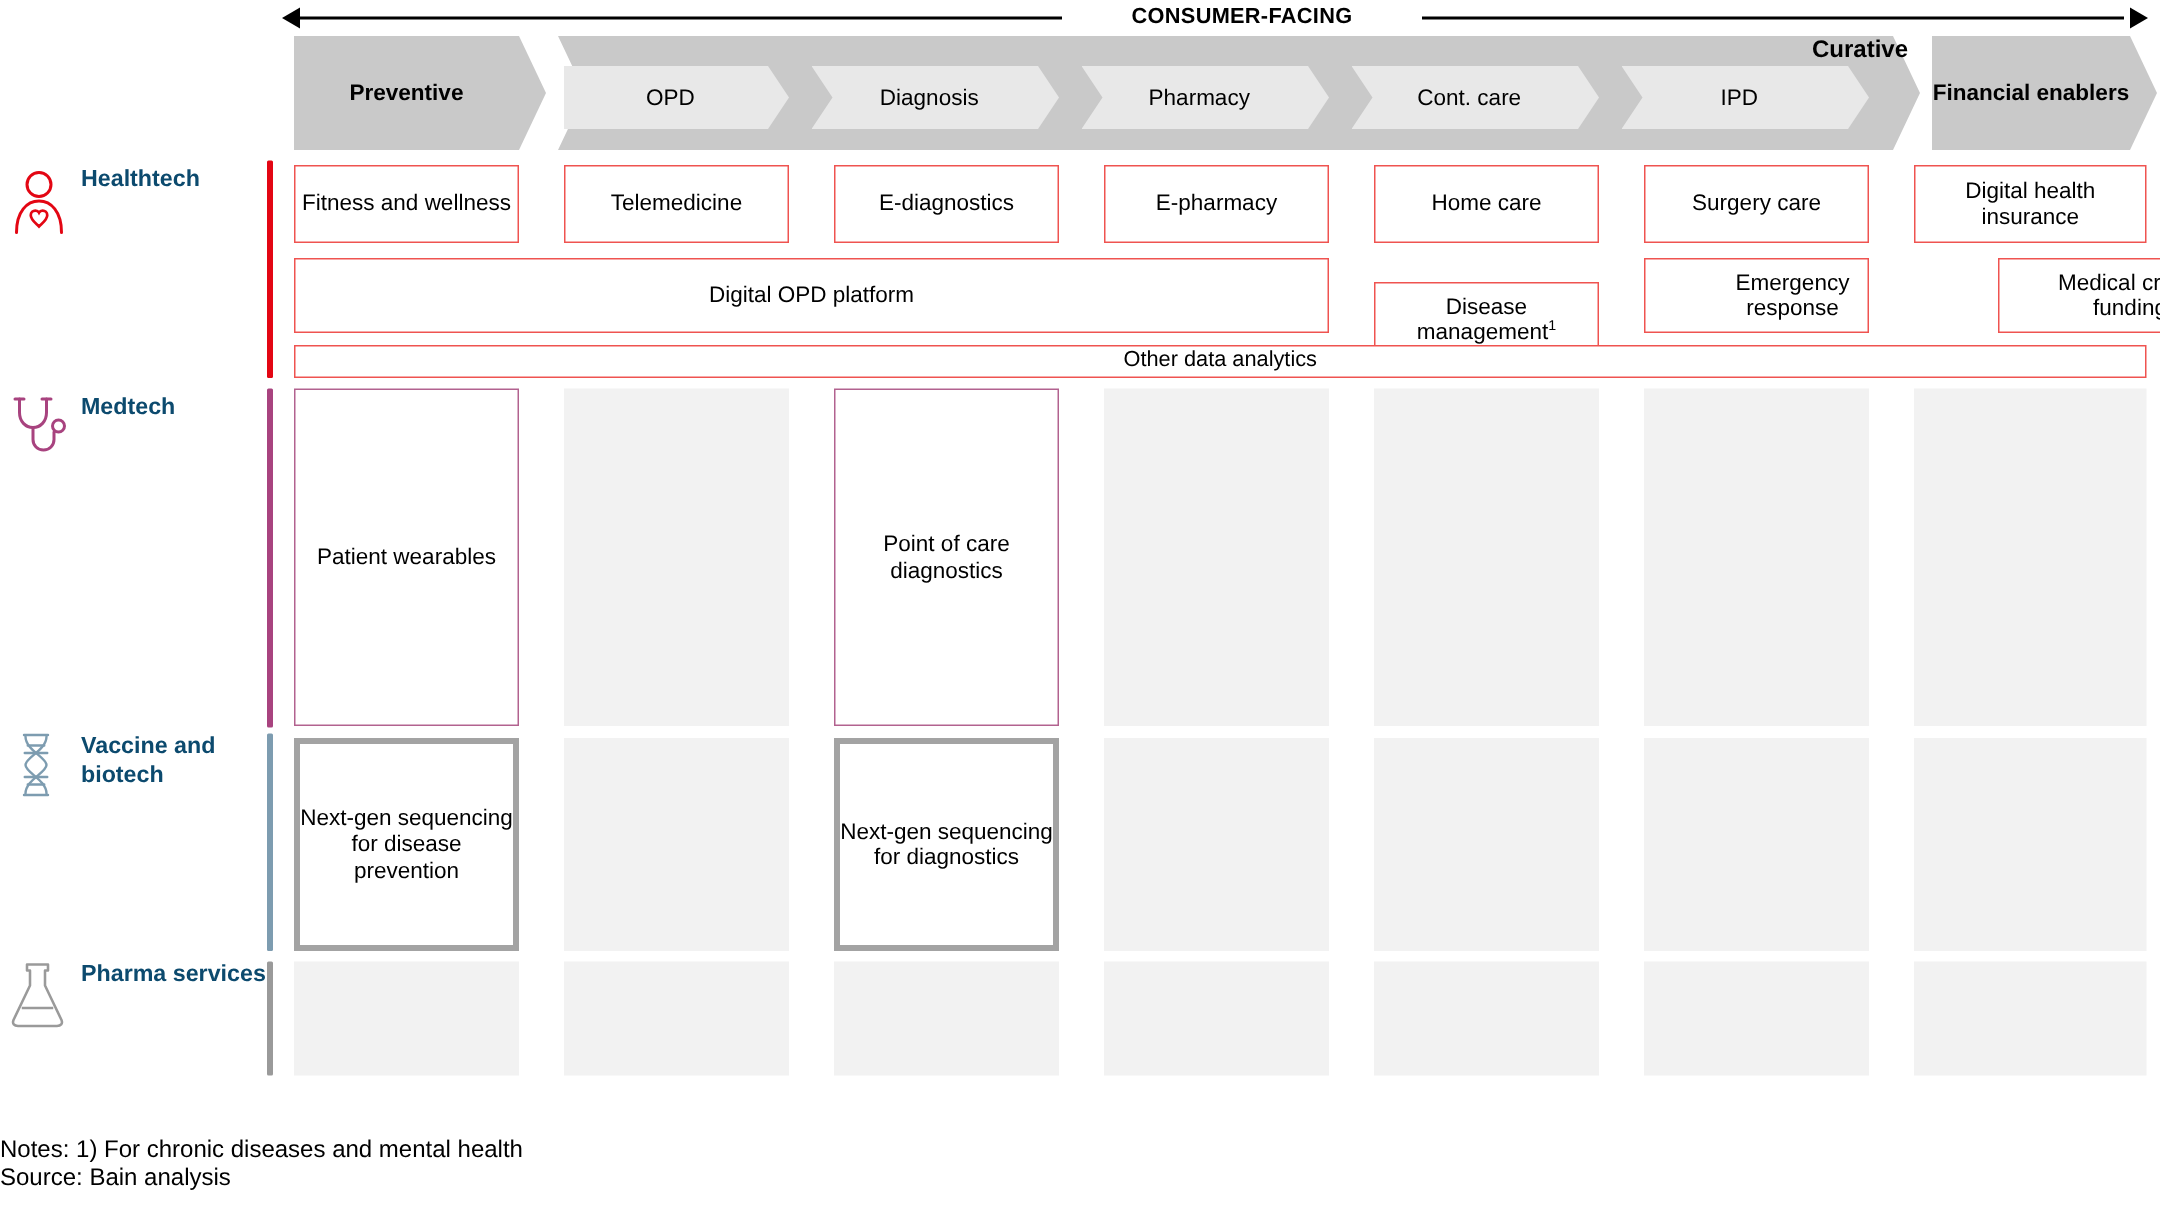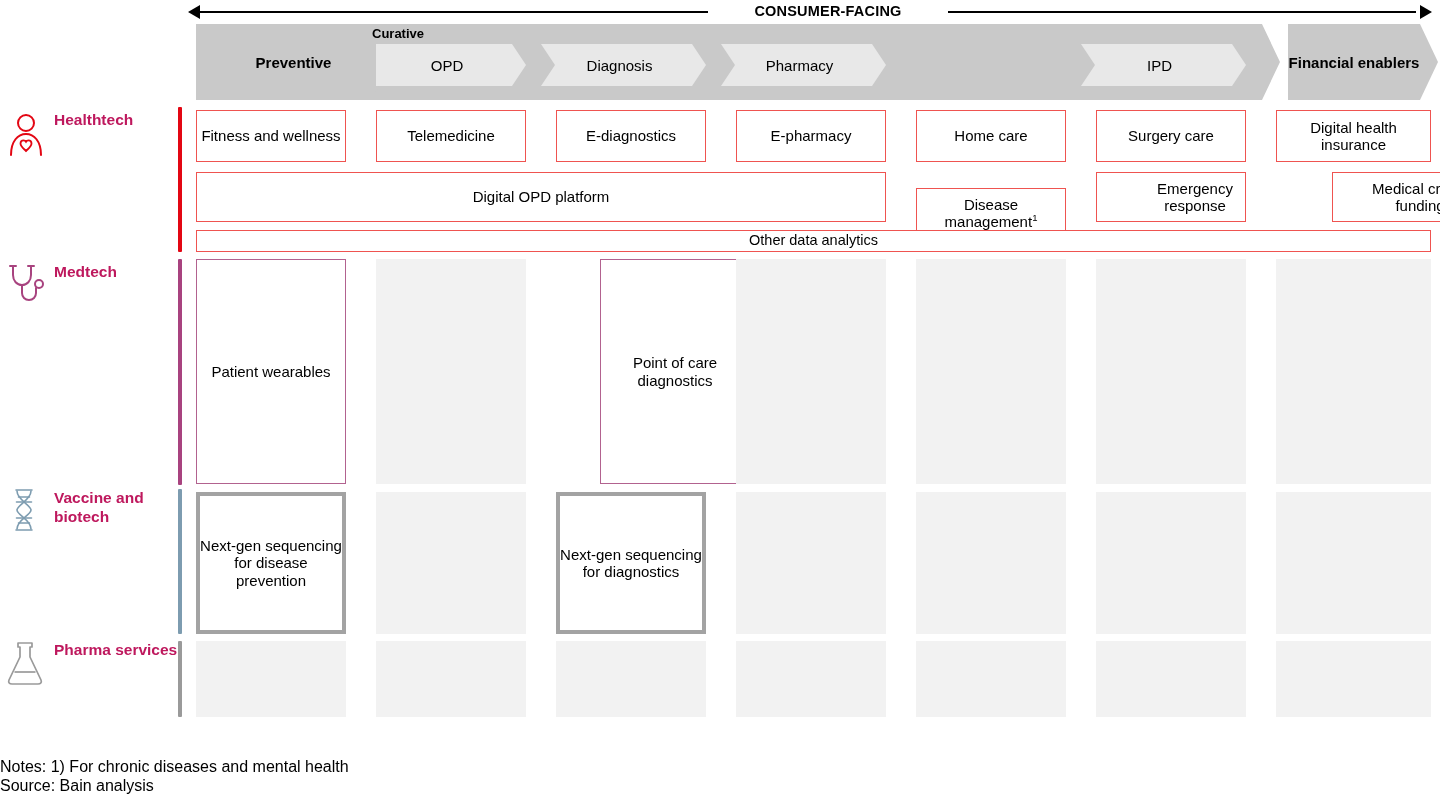--- a/index.html
+++ b/index.html
@@ -56,30 +56,30 @@
   }
   .chev-dark .lbl{
     position:absolute;left:0;right:18px;top:50%;transform:translateY(-50%);
     text-align:center;font-size:15px;font-weight:bold;line-height:17px;
   }
   .chev-light .lbl{
     display:block;width:100%;text-align:center;font-size:15px;line-height:17px;
     padding-right:8px;box-sizing:border-box;
   }
   #curative-label{
-    position:absolute;left:372px;top:1px;width:900px;text-align:left;
-    font-size:13px;font-weight:bold;line-height:18px;
+    position:absolute;left:372px;top:1px;width:900px;text-align:right;
+    font-size:16px;font-weight:bold;line-height:18px;
   }
 
   
   .cat{position:absolute;left:0;width:180px;}
   .cat .icon{position:absolute;left:6px;top:0;width:42px;height:46px;}
   .cat .catlabel{
     position:absolute;left:54px;top:0;width:124px;
-    font-size:15.5px;font-weight:bold;line-height:19px;color:#be185d;
+    font-size:15.5px;font-weight:bold;line-height:19px;color:#0c4a6e;
   }
   .spine{position:absolute;left:178px;width:4px;border-radius:1px;}
 
   
   .cell{
     position:absolute;box-sizing:border-box;
     display:flex;align-items:center;justify-content:center;
     text-align:center;font-size:15px;line-height:17.5px;
     background:#ffffff;
   }
@@ -101,35 +101,38 @@
 <div class="abs" id="arrow-band">
   <div class="head headL"></div>
   <div class="line lineL"></div>
   <div id="consumer-facing-label">CONSUMER-FACING</div>
   <div class="line lineR"></div>
   <div class="head headR"></div>
 </div>
 
 <div class="abs" id="header-row">
 
-  <div class="chev-dark" style="left:196px;width:168px;padding-left:45px;">
+  <div class="chev-dark" style="left:196px;width:168px;">
     <span class="lbl">Preventive</span>
   </div>
 
   <div class="chev-band" style="left:372px;width:908px;"></div>
   <div id="curative-label">Curative</div>
 
   <div class="chev-light" style="left:376px;width:150px;">
     <span class="lbl">OPD</span>
   </div>
   <div class="chev-light notched" style="left:541px;width:165px;">
     <span class="lbl">Diagnosis</span>
   </div>
   <div class="chev-light notched" style="left:721px;width:165px;">
     <span class="lbl">Pharmacy</span>
+  </div>
+  <div class="chev-light notched" style="left:901px;width:165px;">
+    <span class="lbl">Cont. care</span>
   </div>
   <div class="chev-light notched" style="left:1081px;width:165px;">
     <span class="lbl">IPD</span>
   </div>
 
   <div class="chev-dark" style="left:1288px;width:150px;">
     <span class="lbl">Financial enablers</span>
   </div>
 </div>
 
@@ -220,21 +223,21 @@
 <div class="cell red" style="left:196px;top:230px;width:1235px;height:22px;font-size:14.5px;">
     <span>Other data analytics</span>
   </div>
 
 <div class="cell mauve" style="left:196px;top:259px;width:150px;height:225px;">
     <span>Patient wearables</span>
   </div>
 <div class="cell empty" style="left:376px;top:259px;width:150px;height:225px;">
     <span></span>
   </div>
-<div class="cell mauve" style="left:556px;top:259px;width:150px;height:225px;margin-left:44px;">
+<div class="cell mauve" style="left:556px;top:259px;width:150px;height:225px;">
     <span>Point of care diagnostics</span>
   </div>
 <div class="cell empty" style="left:736px;top:259px;width:150px;height:225px;">
     <span></span>
   </div>
 <div class="cell empty" style="left:916px;top:259px;width:150px;height:225px;">
     <span></span>
   </div>
 <div class="cell empty" style="left:1096px;top:259px;width:150px;height:225px;">
     <span></span>

